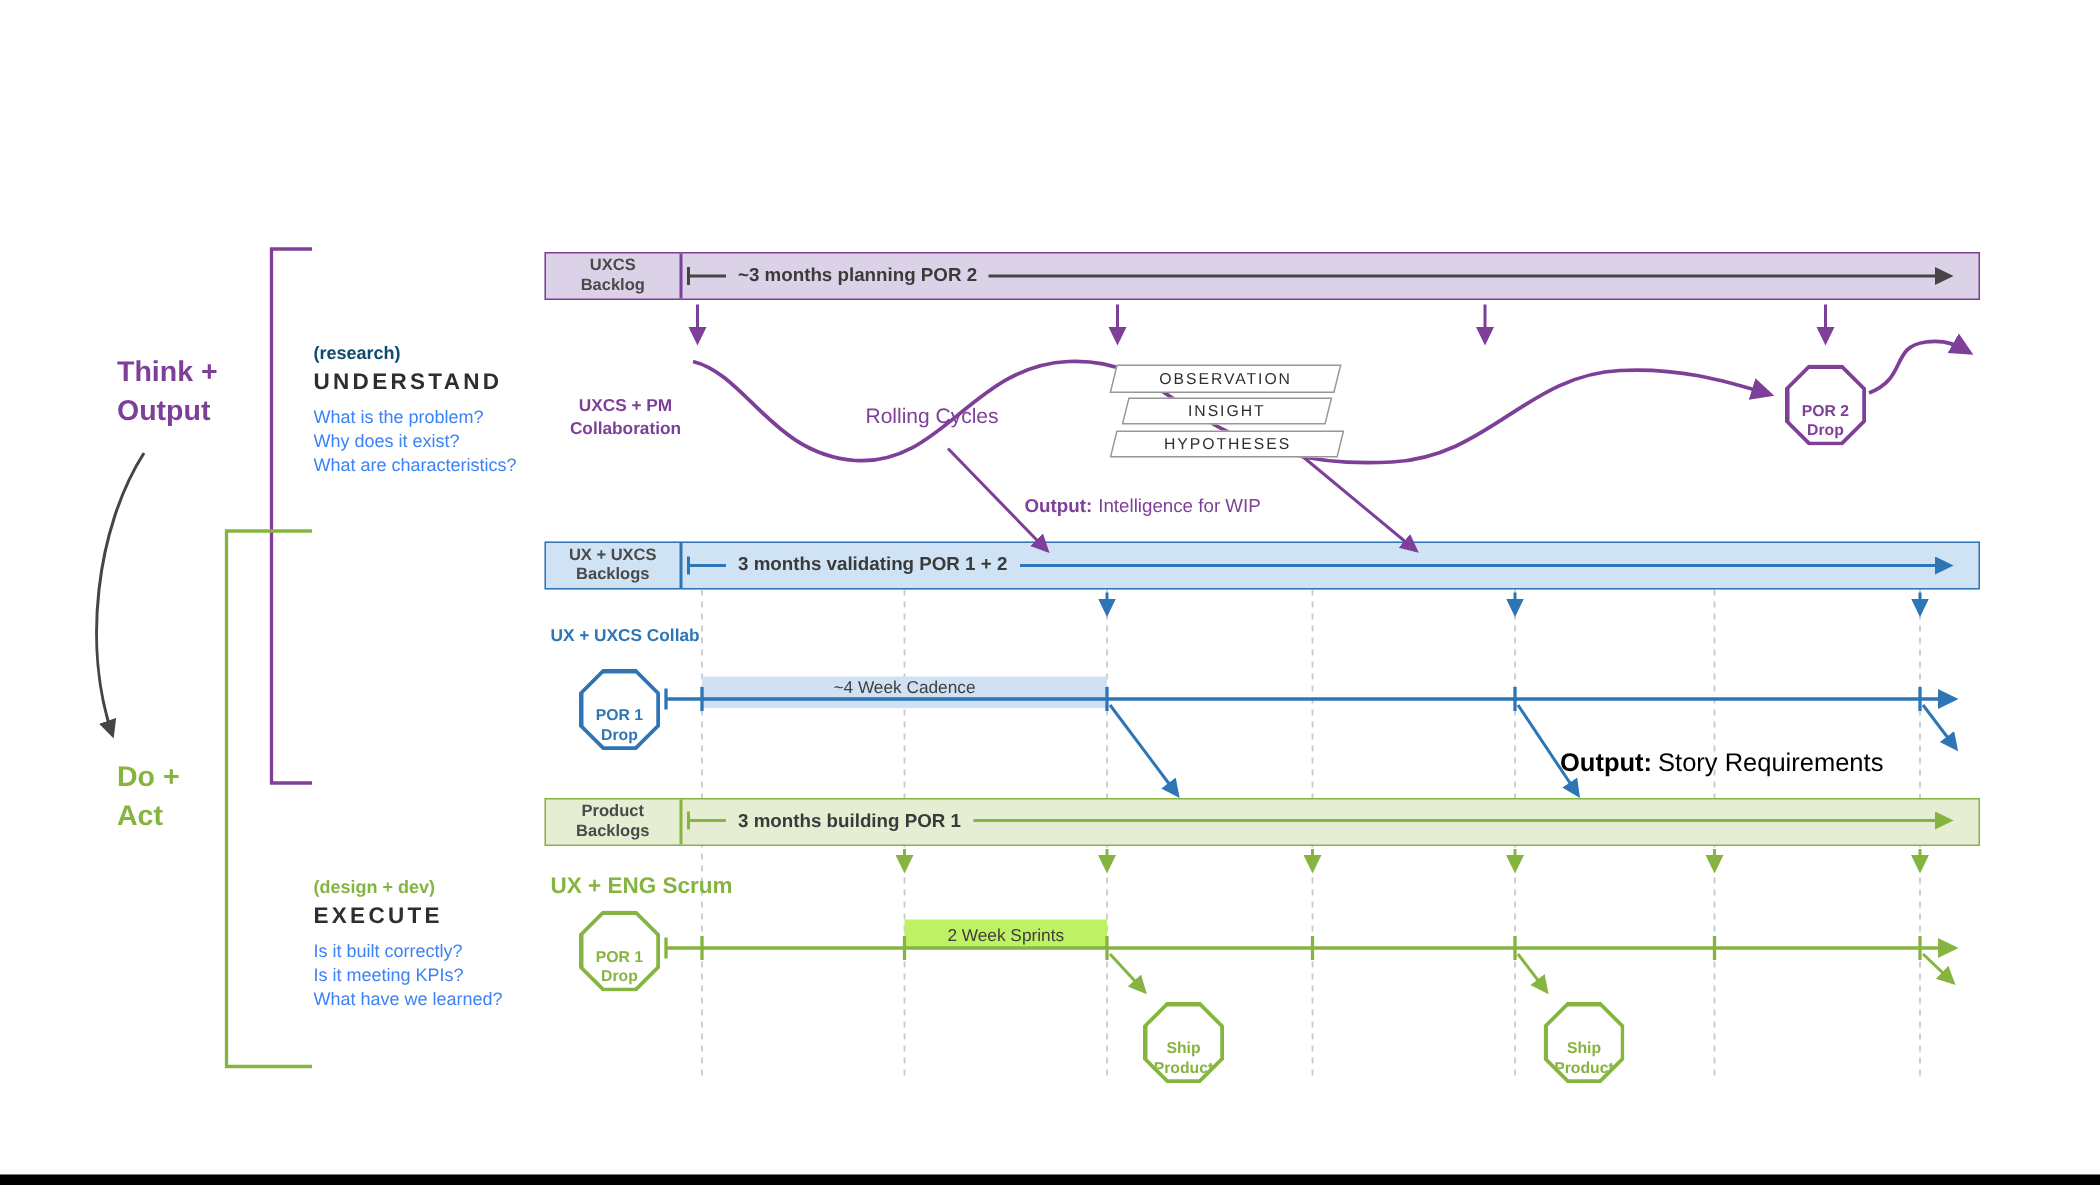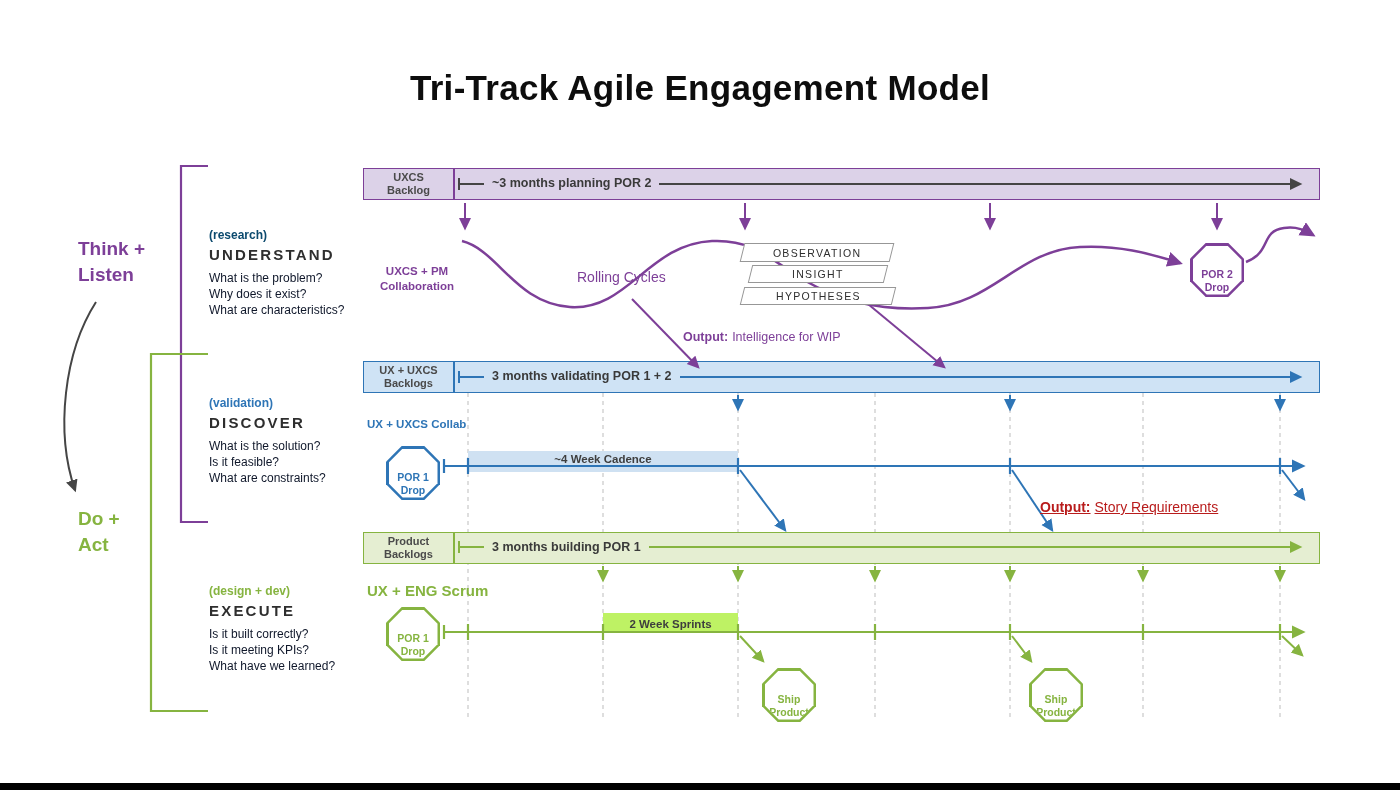--- a/index.html
+++ b/index.html
@@ -19,50 +19,49 @@
   .bar-build     { top:532px; background:#e5eed2; border-color:#86b440; color:#86b440; }
   .bar-label { position:absolute; left:0; top:0; width:89px; height:100%; display:flex;
                align-items:center; justify-content:center; text-align:center;
                font-size:11px; font-weight:bold; color:#4a4a4a; line-height:1.2; }
   .bar-divider { position:absolute; left:89px; top:0; width:1.5px; height:100%; background:currentColor; }
   .bar-text { position:absolute; z-index:4; font-size:12.5px; font-weight:bold; color:#3a3a3a;
               padding:1px 8px; line-height:1.1; }
 
   
   .band { position:absolute; z-index:2; display:flex; align-items:flex-start; justify-content:center;
-          padding-top:2px; font-size:11.5px; font-weight:bold; color:#3e3e3e; }
+          padding-top:2px; font-size:11.5px; font-weight:normal; color:#3e3e3e; }
 
   
   .octagon { position:absolute; width:54px; height:54px; z-index:4; }
   .oct-outer { width:100%; height:100%; display:flex; align-items:center; justify-content:center;
                clip-path:polygon(29% 0,71% 0,100% 29%,100% 71%,71% 100%,29% 100%,0 71%,0 29%); }
   .oct-inner { width:49px; height:49px; background:#fff; display:flex; align-items:flex-end; justify-content:center;
                clip-path:polygon(29% 0,71% 0,100% 29%,100% 71%,71% 100%,29% 100%,0 71%,0 29%); }
   .oct-text { font-size:10.5px; font-weight:bold; text-align:center; line-height:1.25; }
 
   
   .idea-card { position:absolute; z-index:4; background:#fff; border:1px solid #979797;
                transform:skewX(-14deg); display:flex; align-items:center; justify-content:center; }
   .card-text { transform:skewX(14deg); font-size:10.5px; letter-spacing:1.3px; color:#2e2e2e; }
 
   
   .phase { position:absolute; width:175px; z-index:4; }
   .phase-tag { font-size:12px; font-weight:bold; margin-bottom:4px; }
   .phase-heading { font-size:15px; letter-spacing:2.2px; color:#2e2e2e; font-weight:600; margin-bottom:7px; }
-  .phase-q { font-size:12px; color:#0f172a; line-height:1.34; }
+  .phase-q { font-size:12px; color:#3b82f6; line-height:1.34; }
 
   .bold { font-weight:bold; }
   .ml4 { margin-left:4px; }
 </style>
 </head>
 <body>
 
 <div class="canvas">
 
-  <div class="title">Tri-Track Agile Engagement Model</div>
 
   <svg class="layer" width="1400" height="790" style="z-index:1">
     <g stroke="#c9c9c9" stroke-width="1.2" stroke-dasharray="4 4" fill="none">
       <path d="M468,393 V718"></path>
         <path d="M603,393 V718"></path>
         <path d="M738,393 V718"></path>
       <path d="M875,393 V718"></path>
         <path d="M1010,393 V718"></path>
         <path d="M1143,393 V718"></path>
         <path d="M1280,393 V718"></path>
@@ -179,39 +178,32 @@
       <path d="M1012,636 L1031,661" marker-end="url(#mg)"></path>
       <path d="M1282,636 L1302,655" marker-end="url(#mg)"></path>
     </g>
   </svg>
 
   <div class="bar-text" style="left:484px; top:176px; background:#dcd2e8;">~3 months planning POR 2</div>
   <div class="bar-text" style="left:484px; top:369px; background:#cfe3f5;">3 months validating POR 1 + 2</div>
   <div class="bar-text" style="left:484px; top:540px; background:#e5eed2;">3 months building POR 1</div>
 
   <div class="abs pre" style="left:78px; top:236px; font-size:19px; font-weight:bold; color:#7d3f98; line-height:1.38;">Think +
-Listen</div>
+Output</div>
   <div class="abs pre" style="left:78px; top:506px; font-size:19px; font-weight:bold; color:#86b440; line-height:1.38;">Do +
 Act</div>
 
   <div class="phase" style="left:209px; top:228px;">
     <div class="phase-tag" style="color:#0c4a6e">(research)</div>
     <div class="phase-heading">UNDERSTAND</div>
     <div class="phase-q">What is the problem?</div>
     <div class="phase-q">Why does it exist?</div>
     <div class="phase-q">What are characteristics?</div>
   </div>
 
-  <div class="phase" style="left:209px; top:396px;">
-    <div class="phase-tag" style="color:#2e75b6">(validation)</div>
-    <div class="phase-heading">DISCOVER</div>
-    <div class="phase-q">What is the solution?</div>
-    <div class="phase-q">Is it feasible?</div>
-    <div class="phase-q">What are constraints?</div>
-  </div>
 
   <div class="phase" style="left:209px; top:584px;">
     <div class="phase-tag" style="color:#86b440">(design + dev)</div>
     <div class="phase-heading">EXECUTE</div>
     <div class="phase-q">Is it built correctly?</div>
     <div class="phase-q">Is it meeting KPIs?</div>
     <div class="phase-q">What have we learned?</div>
   </div>
 
   <div class="abs pre" style="left:367px; top:264px; width:100px; text-align:center; font-size:11.5px; font-weight:bold; color:#7d3f98; line-height:1.3;">UXCS + PM
@@ -246,21 +238,21 @@
 
   <div class="octagon" style="left:386px; top:446px;">
     <div class="oct-outer" style="background:#2e75b6;">
       <div class="oct-inner">
         <div class="oct-text pre" style="color:#2e75b6;">POR 1
 Drop</div>
       </div>
     </div>
   </div>
 
-  <div class="abs" style="left:1040px; top:499px; font-size:14px; color:#b91c1c;text-decoration:underline;">
+  <div class="abs" style="left:1040px; top:499px; font-size:17px; color:#000000;">
     <span class="bold">Output:</span><span class="ml4">Story Requirements</span>
   </div>
 
   <div class="abs" style="left:367px; top:582px; font-size:15px; font-weight:bold; color:#86b440;">UX + ENG Scrum</div>
 
   <div class="octagon" style="left:386px; top:607px;">
     <div class="oct-outer" style="background:#86b440;">
       <div class="oct-inner">
         <div class="oct-text pre" style="color:#86b440;">POR 1
 Drop</div>

